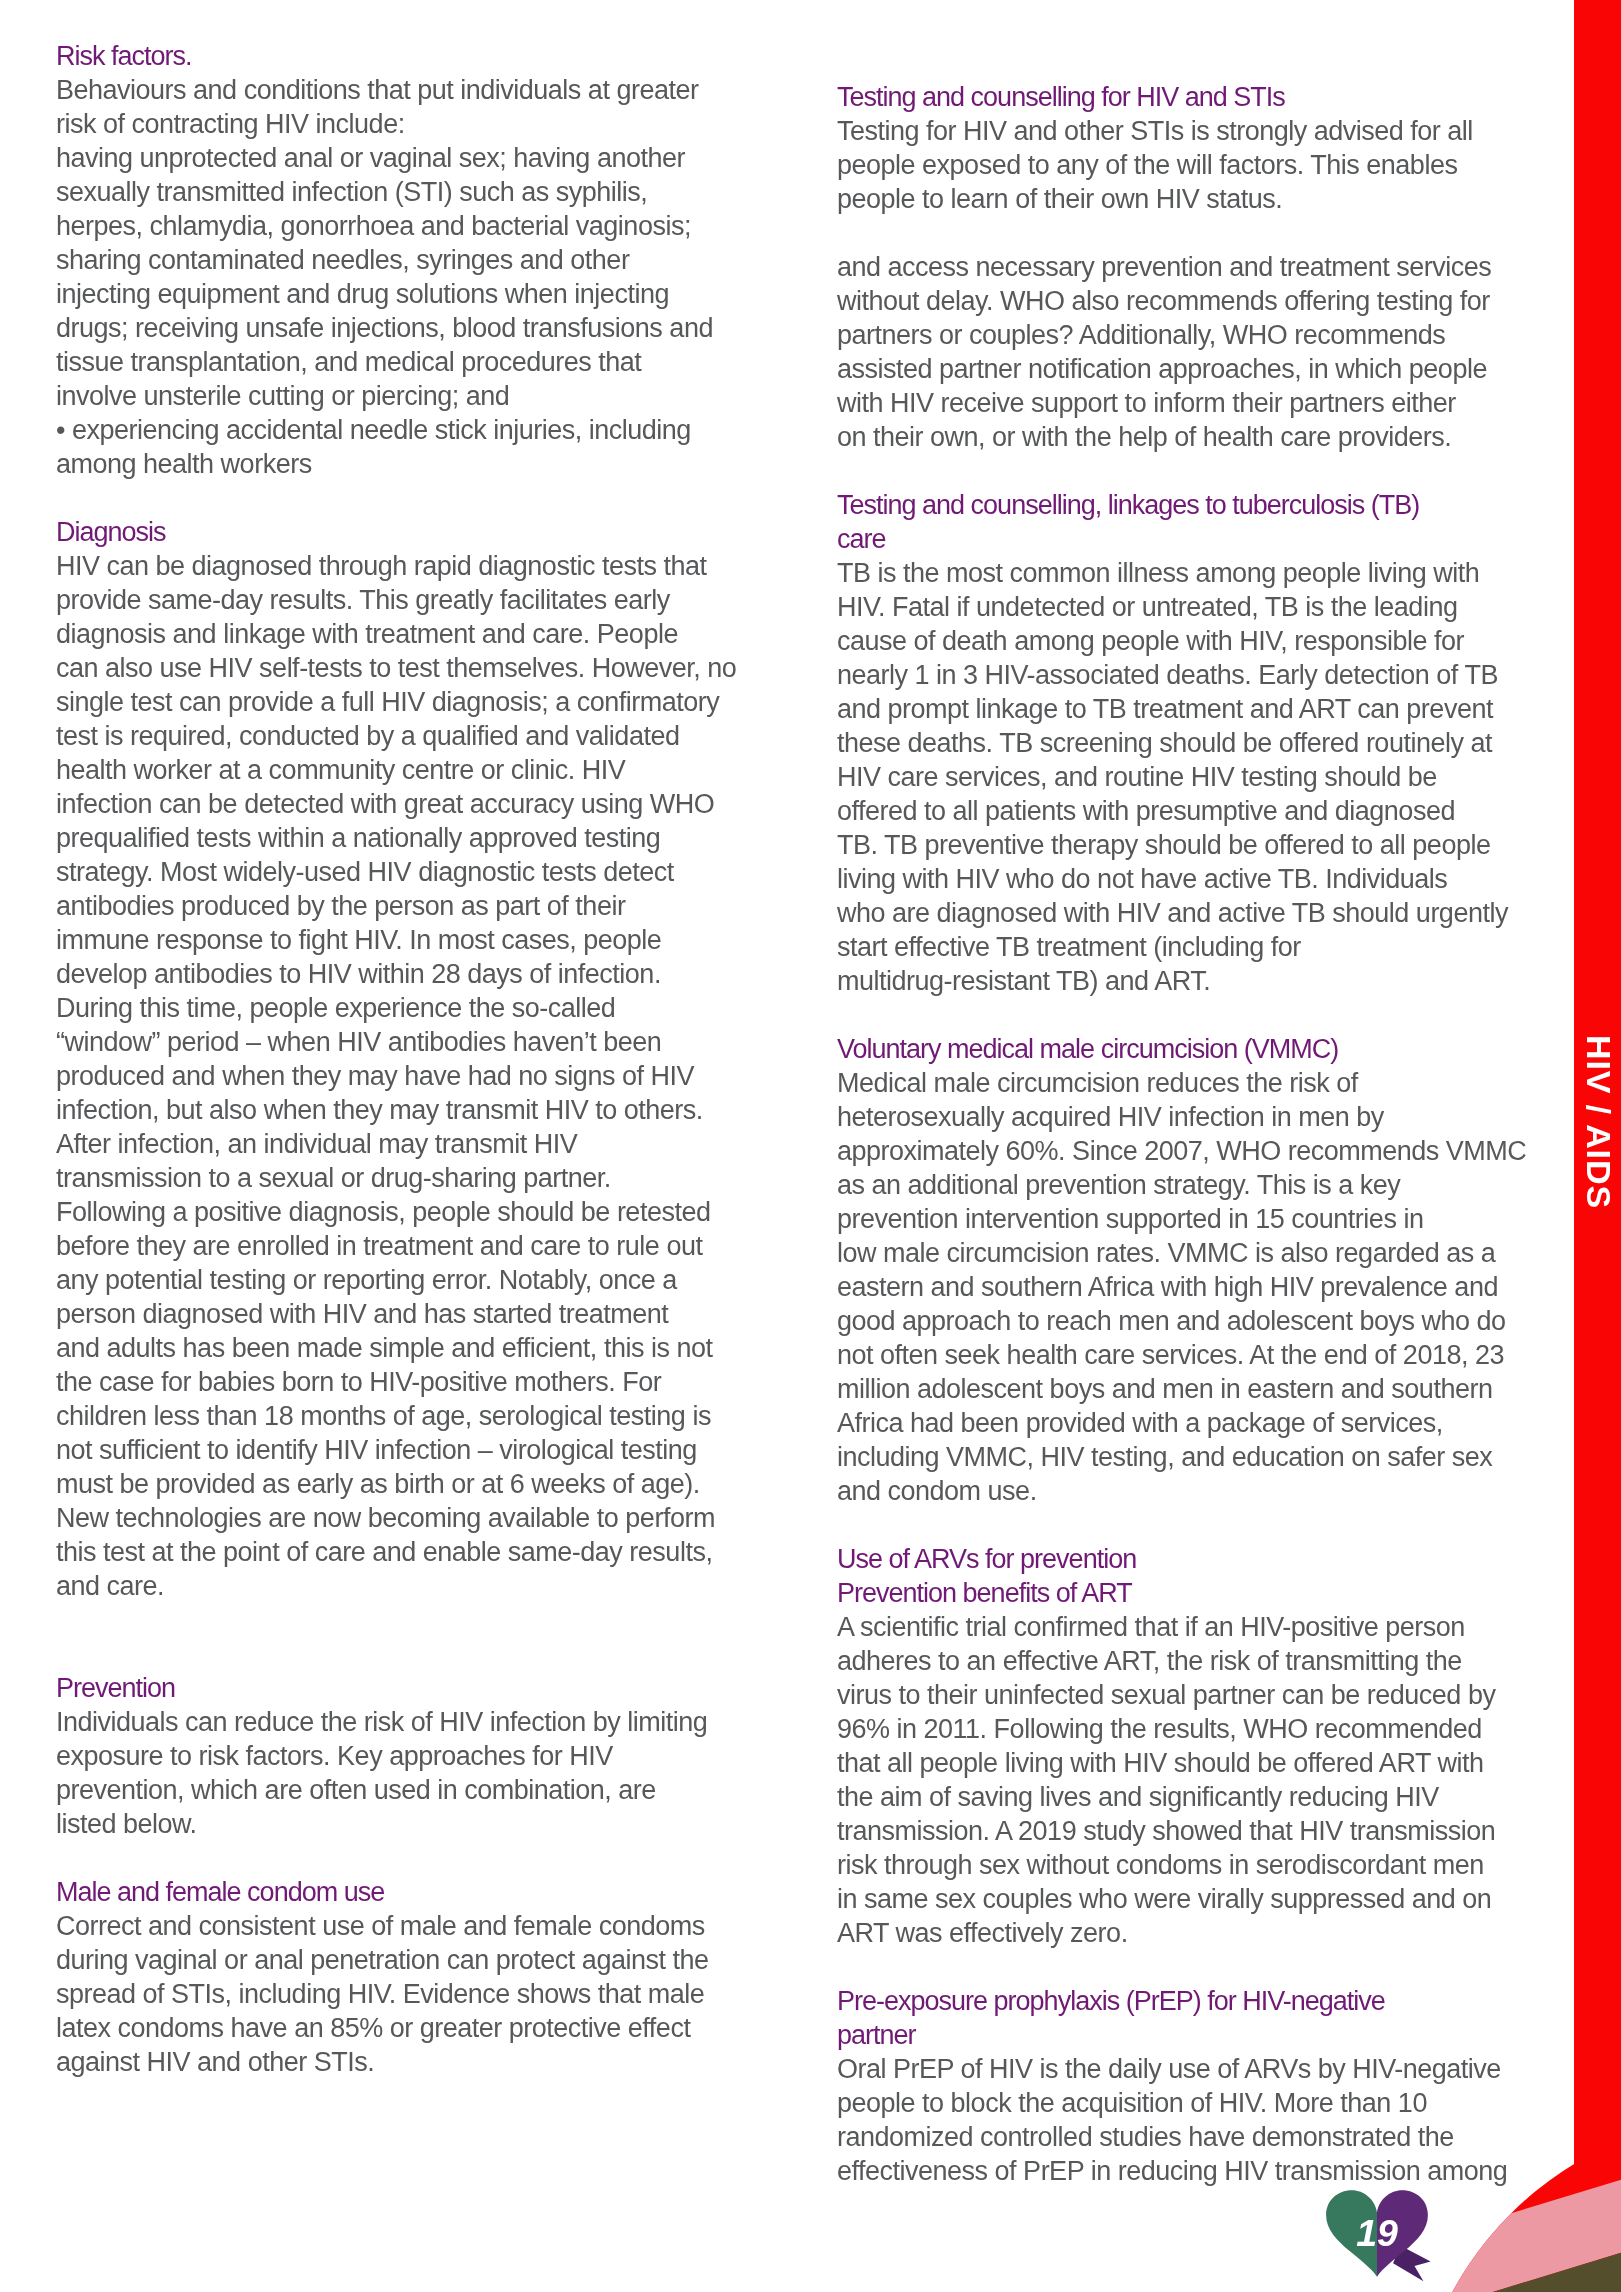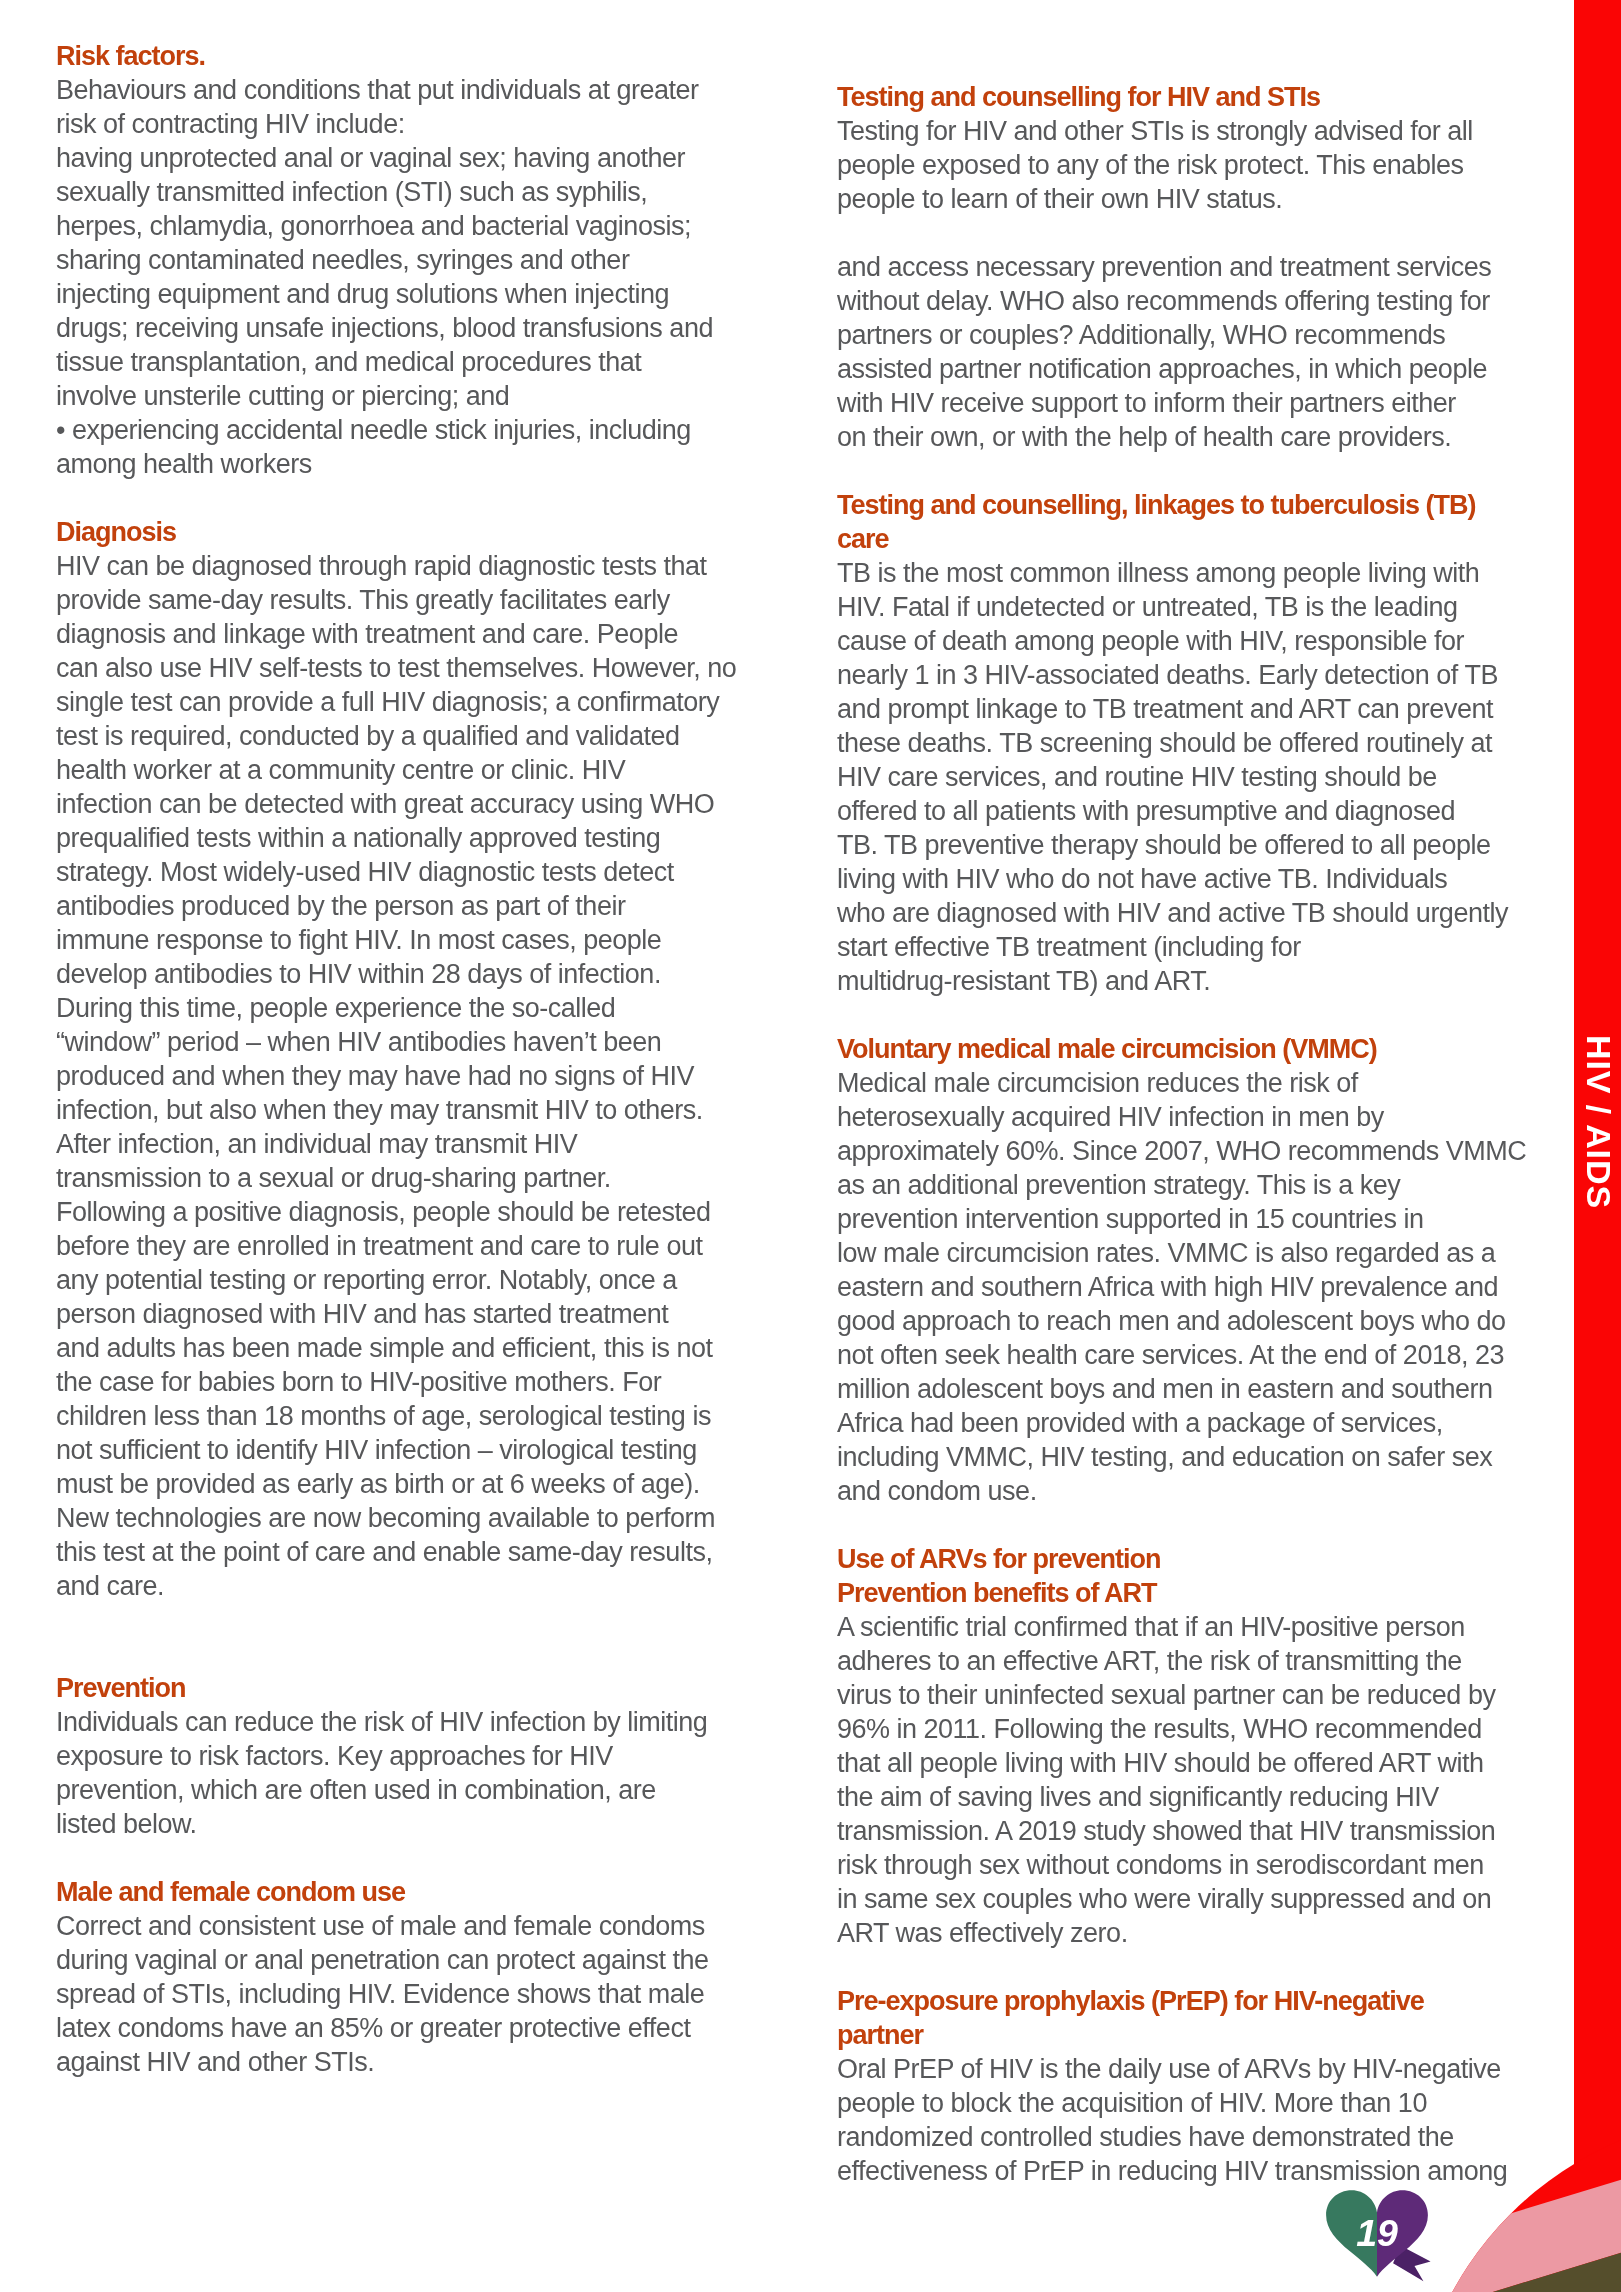--- a/index.html
+++ b/index.html
@@ -8,21 +8,21 @@
     background:#ffffff;
     font-family:"Liberation Sans", sans-serif;
   }
   .column{position:absolute;top:39px;}
   #col-left{left:56px;width:772px;}
   #col-right{left:837px;width:730px;margin-top:41px;}
   .line{
     height:34px;line-height:34px;white-space:nowrap;
     font-size:27px;letter-spacing:-0.5px;color:#57585a;
   }
-  .line.h{font-weight:700;color:#c2410c;letter-spacing:-1px;}
+  .line.h{font-weight:400;color:#701a75;letter-spacing:-1px;}
   .gap{width:100%;}
   
   #redbar{
     position:absolute;left:1574px;top:0;width:47px;height:2293px;
     background:#fa0505;
   }
   #sidebar-label{
     position:absolute;left:1576px;top:1010px;width:45px;height:224px;
     display:flex;align-items:center;justify-content:center;
   }
@@ -101,21 +101,21 @@
     <div class="line h">Male and female condom use</div>
     <div class="line p">Correct and consistent use of male and female condoms</div>
     <div class="line p">during vaginal or anal penetration can protect against the</div>
     <div class="line p">spread of STIs, including HIV. Evidence shows that male</div>
     <div class="line p">latex condoms have an 85% or greater protective effect</div>
     <div class="line p">against HIV and other STIs.</div>
   </div>
 <div id="col-right" class="column">
     <div class="line h">Testing and counselling for HIV and STIs</div>
     <div class="line p">Testing for HIV and other STIs is strongly advised for all</div>
-    <div class="line p">people exposed to any of the risk protect. This enables</div>
+    <div class="line p">people exposed to any of the will factors. This enables</div>
     <div class="line p">people to learn of their own HIV status.</div>
     <div class="gap" style="height: 34px;"></div>
     <div class="line p">and access necessary prevention and treatment services</div>
     <div class="line p">without delay. WHO also recommends offering testing for</div>
     <div class="line p">partners or couples? Additionally, WHO recommends</div>
     <div class="line p">assisted partner notification approaches, in which people</div>
     <div class="line p">with HIV receive support to inform their partners either</div>
     <div class="line p">on their own, or with the help of health care providers.</div>
     <div class="gap" style="height: 34px;"></div>
     <div class="line h">Testing and counselling, linkages to tuberculosis (TB)</div>

